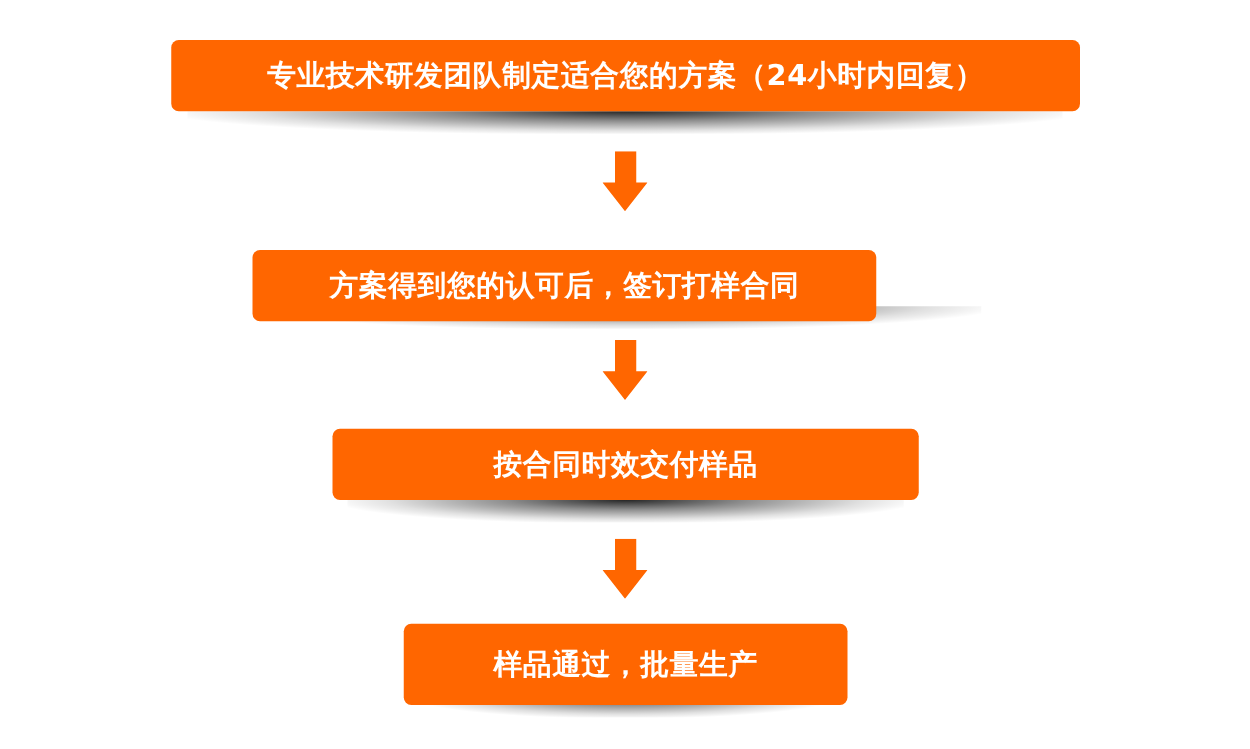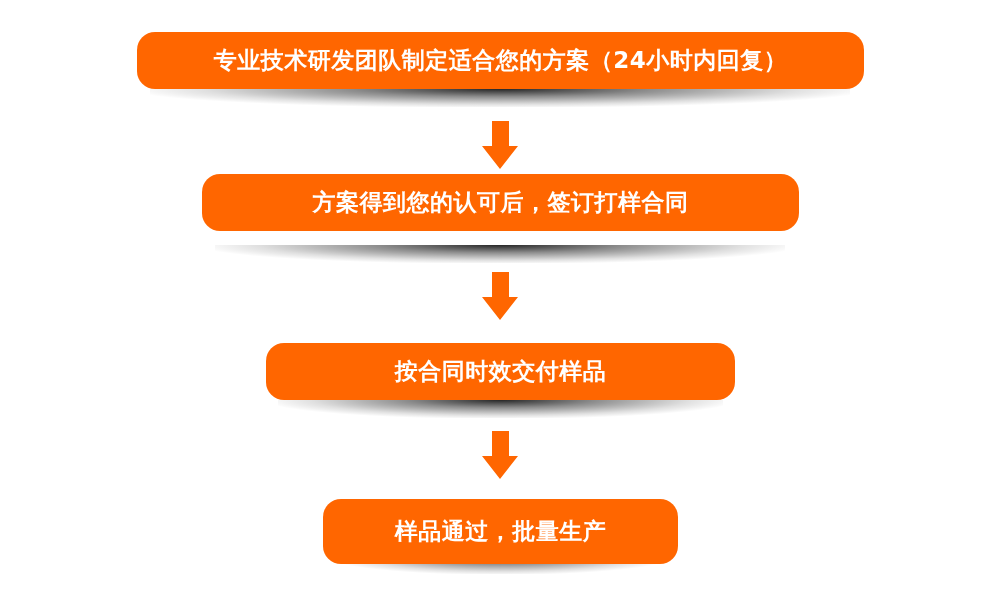--- a/index.html
+++ b/index.html
@@ -4,21 +4,21 @@
   <style>
     html, body { margin: 0; padding: 0; }
     body {
       width: 1000px; height: 599px; position: relative; overflow: hidden;
       background: #ffffff;
       font-family: "DejaVu Sans", "Liberation Sans", sans-serif;
     }
     .step {
       position: absolute;
       background: #ff6600;
-      border-radius: 18px;
+      border-radius: 6px;
       color: #ffffff;
       font-weight: bold;
       font-size: 23px;
       display: flex; align-items: center; justify-content: center;
       letter-spacing: 0.5px;
       box-sizing: border-box;
       z-index: 2;
     }
     .shadow {
       position: absolute;
@@ -40,21 +40,21 @@
   <div class="shadow" style="left:150px; top:89px; width:700px;"></div>
   <div class="step" style="left:137px; top:32px; width:727px; height:57px;">
     <span>专业技术研发团队制定适合您的方案（24小时内回复）</span>
   </div>
 
   <svg class="arrow" style="left:482px; top:121px;" viewBox="0 0 36 48">
     <polygon points="10,0 27,0 27,25 36,25 18,48 0,25 10,25" fill="#ff6600"></polygon>
   </svg>
 
   <div class="shadow" style="left:215px; top:245px; width:570px;"></div>
-  <div class="step" style="left:202px; top:174px; width:597px; height:57px;">
+  <div class="step" style="left:202px; top:200px; width:499px; height:57px;">
     <span>方案得到您的认可后，签订打样合同</span>
   </div>
 
   <svg class="arrow" style="left:482px; top:272px;" viewBox="0 0 36 48">
     <polygon points="10,0 27,0 27,25 36,25 18,48 0,25 10,25" fill="#ff6600"></polygon>
   </svg>
 
   <div class="shadow" style="left:278px; top:400px; width:445px;"></div>
   <div class="step" style="left:266px; top:343px; width:469px; height:57px;">
     <span>按合同时效交付样品</span>

